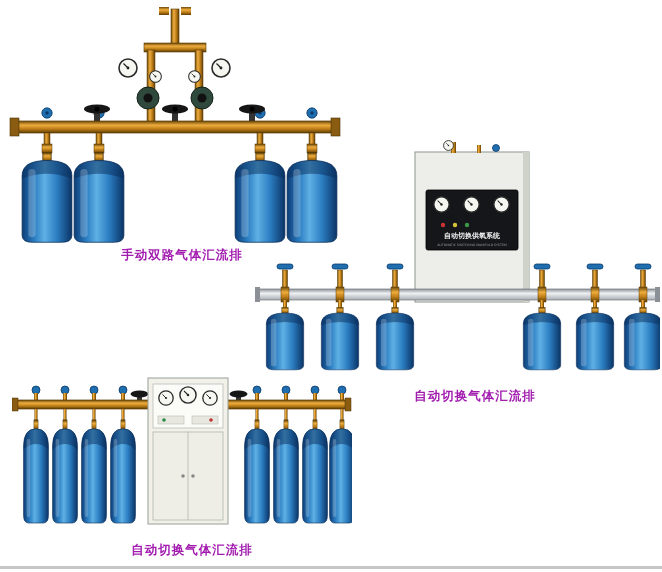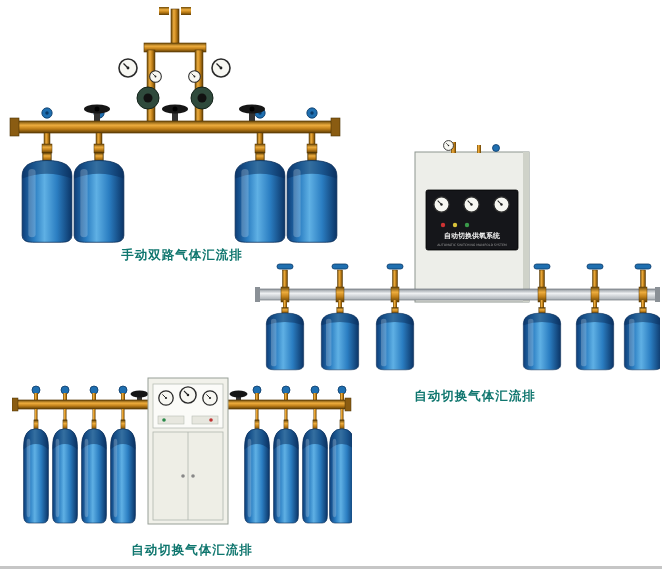--- a/index.html
+++ b/index.html
@@ -4,21 +4,21 @@
 <style>
   html,body{margin:0;padding:0;background:#fff;}
   #canvas{
     position:relative;width:662px;height:572px;background:#ffffff;
     overflow:hidden;font-family:"DejaVu Sans","Liberation Sans",sans-serif;
   }
   figure.product{position:absolute;margin:0;padding:0;}
   figure.product svg{display:block;}
   .caption{
     position:absolute;width:160px;text-align:center;
-    font-size:12.5px;font-weight:bold;color:#0f766e;letter-spacing:1px;
+    font-size:12.5px;font-weight:bold;color:#a21caf;letter-spacing:1px;
     font-family:"DejaVu Sans","Liberation Sans",sans-serif;
     white-space:nowrap;
   }
   svg text{font-family:"DejaVu Sans","Liberation Sans",sans-serif;}
   .bottom-rule{position:absolute;left:0;top:566px;width:662px;height:3px;background:#c6c6c6;}
 </style>
 </head>
 <body>
 
 <div id="canvas">

